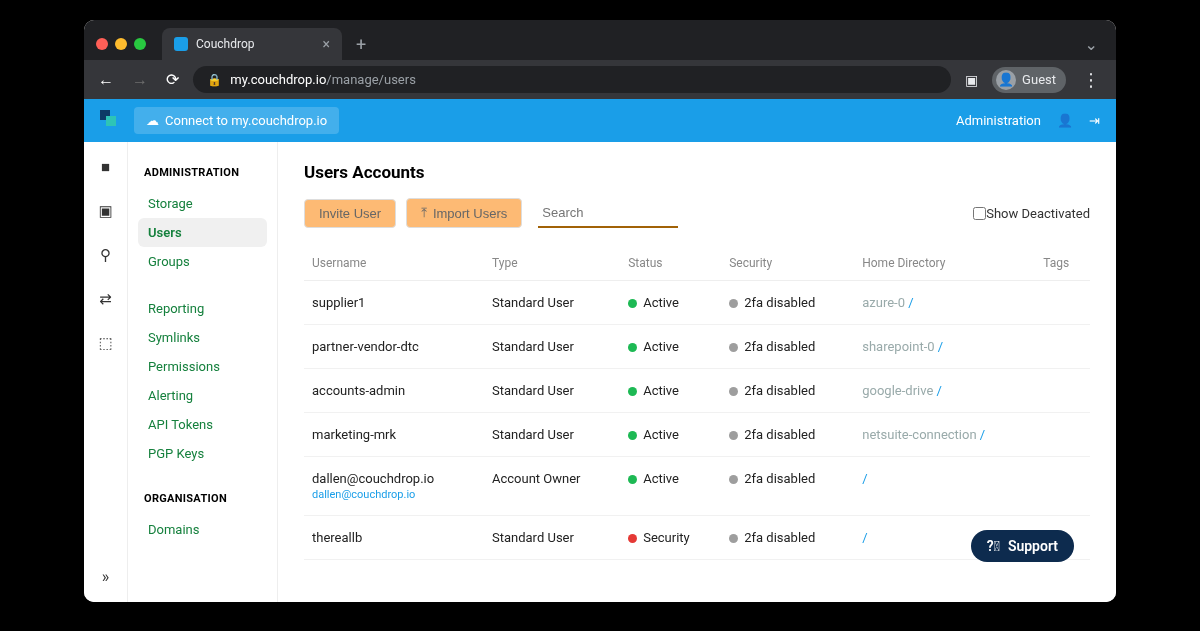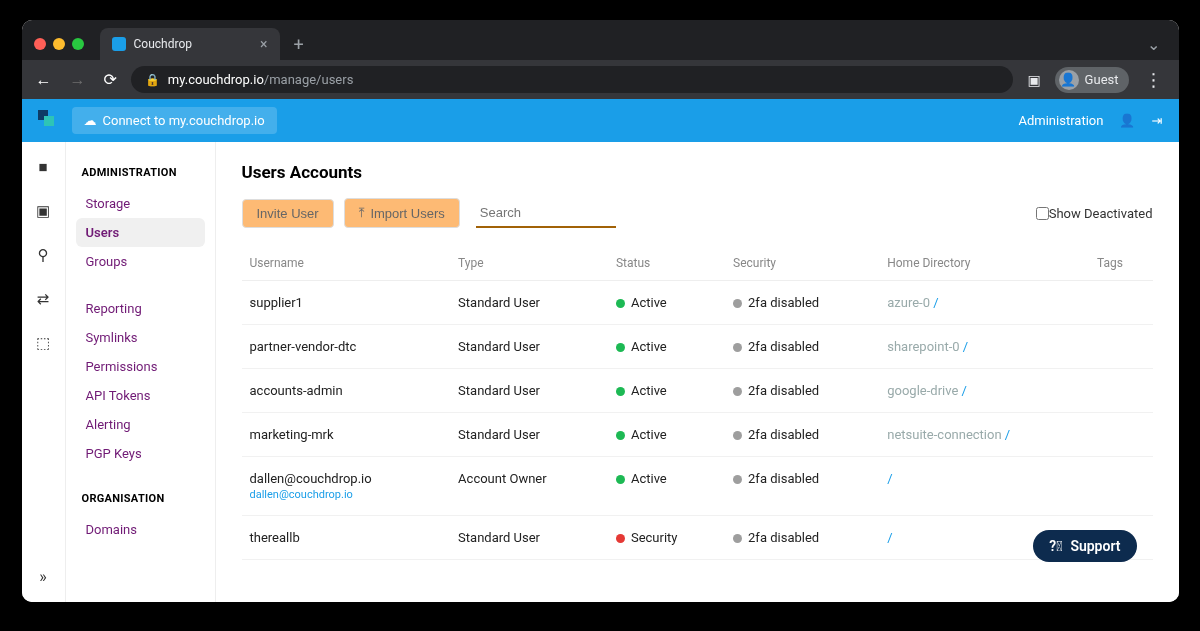--- a/index.html
+++ b/index.html
@@ -5,21 +5,21 @@
   * { box-sizing: border-box; margin: 0; padding: 0; }
   body {
     background: #000;
     font-family: -apple-system, BlinkMacSystemFont, "Segoe UI", Roboto, sans-serif;
     display: flex;
     align-items: flex-start;
     justify-content: center;
     padding: 20px;
   }
   .window {
-    width: 1157px;
+    width: 1032px;
     background: #fff;
     border-radius: 10px;
     overflow: hidden;
     box-shadow: 0 20px 60px rgba(0,0,0,0.5);
   }
   
   .chrome-top {
     background: #202124;
     display: flex;
     align-items: center;
@@ -114,21 +114,21 @@
   .icon-rail .expand { margin-top: auto; font-size: 16px; }
   .sidebar {
     width: 150px;
     border-right: 1px solid #eee;
     padding: 18px 10px;
     font-size: 13px;
   }
   .side-section-title { font-weight: 700; font-size: 11px; margin: 6px 0 10px 6px; letter-spacing: 0.3px; }
   .side-item {
     padding: 7px 10px;
-    color: #701a75;
+    color: #15803d;
     cursor: pointer;
     border-radius: 6px;
   }
   .side-item.active { background: #f0f0f0; font-weight: 600; }
   .side-gap { height: 18px; }
   
   .main { flex: 1; padding: 20px 26px; }
   .main h1 { font-size: 17px; font-weight: 700; margin-bottom: 16px; }
   .toolbar { display: flex; align-items: center; gap: 10px; margin-bottom: 18px; }
   .btn {
@@ -232,22 +232,22 @@
 
     <div class="sidebar">
       <div class="side-section-title">ADMINISTRATION</div>
       <div class="side-item">Storage</div>
       <div class="side-item active">Users</div>
       <div class="side-item">Groups</div>
       <div class="side-gap"></div>
       <div class="side-item">Reporting</div>
       <div class="side-item">Symlinks</div>
       <div class="side-item">Permissions</div>
+      <div class="side-item">Alerting</div>
       <div class="side-item">API Tokens</div>
-      <div class="side-item">Alerting</div>
       <div class="side-item">PGP Keys</div>
       <div class="side-gap"></div>
       <div class="side-section-title">ORGANISATION</div>
       <div class="side-item">Domains</div>
     </div>
 
     <div class="main">
       <h1>Users Accounts</h1>
       <div class="toolbar">
         <button class="btn">Invite User</button>

